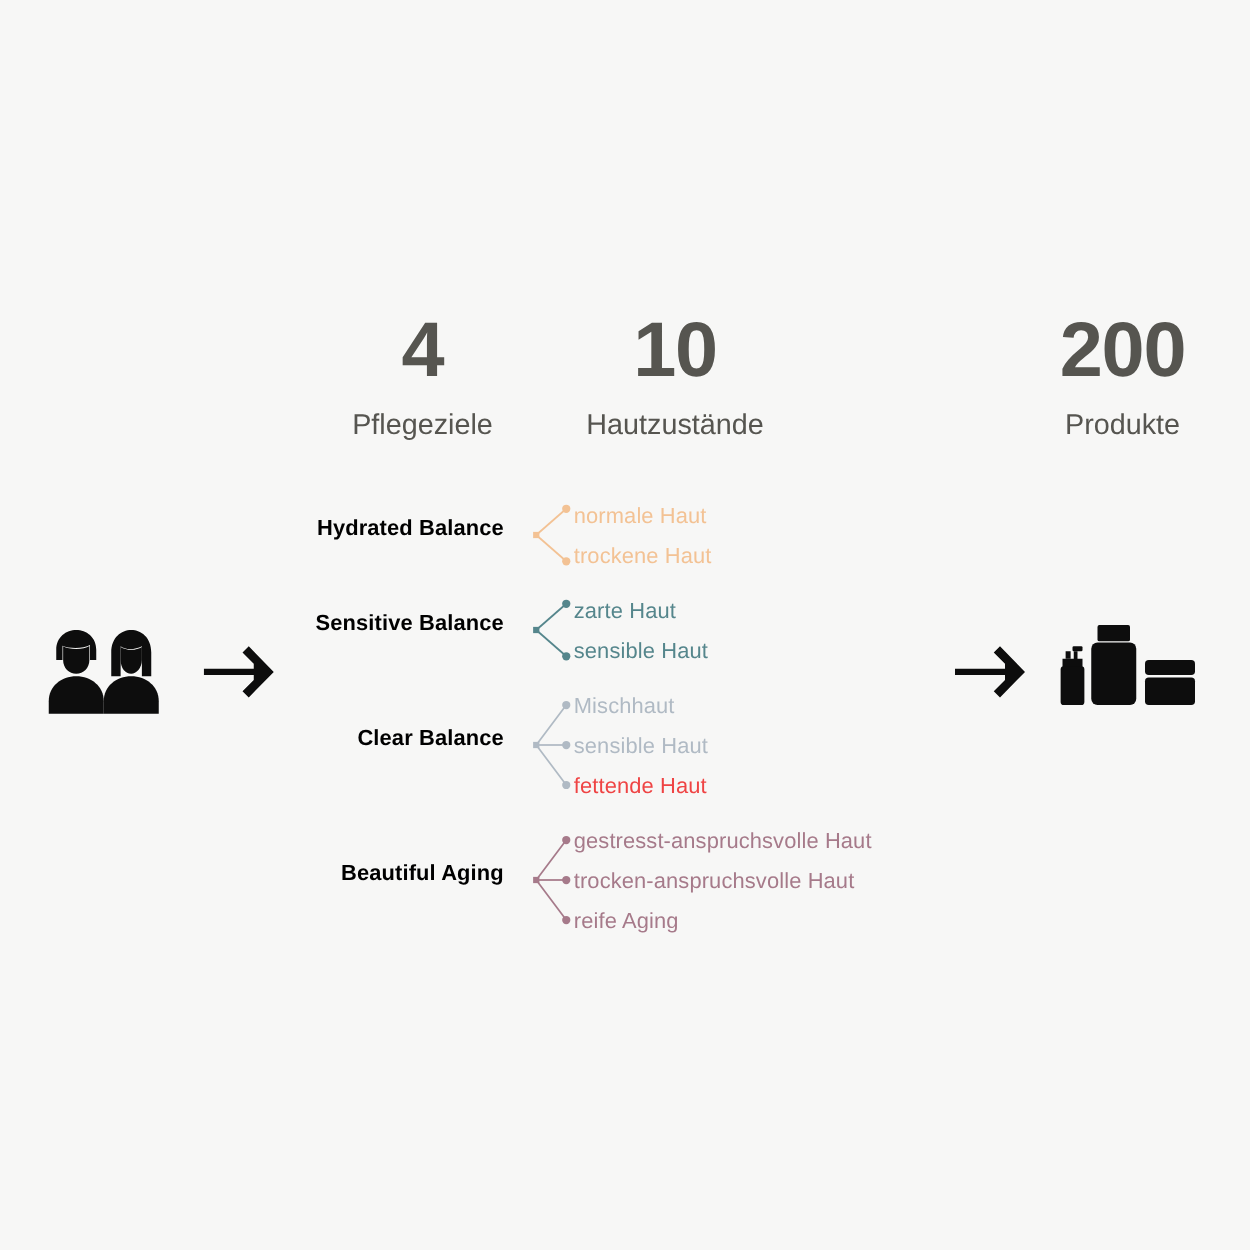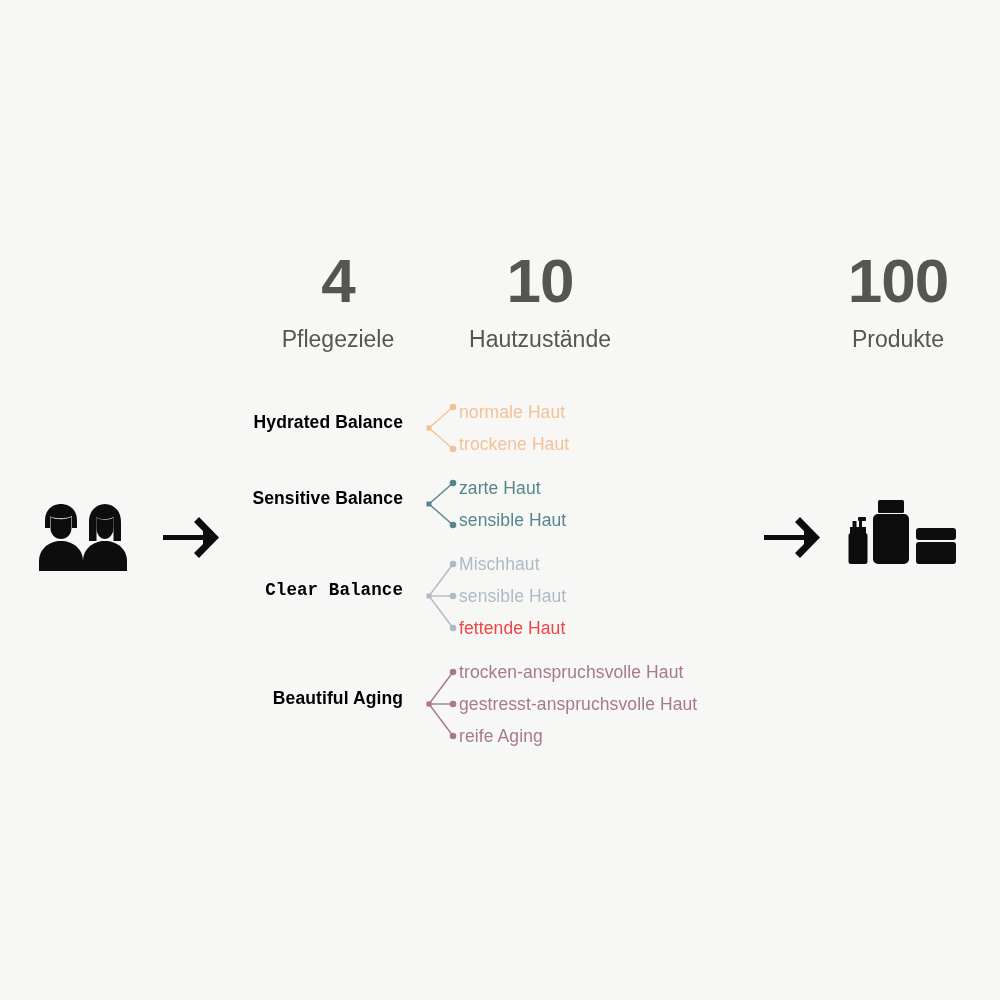--- a/index.html
+++ b/index.html
@@ -82,21 +82,21 @@
 
   
   #group-hydrated  { top: 396px; }
   #group-sensitive { top: 472px; }
   #group-clear     { top: 548px; }
   #group-aging     { top: 656px; }
 
   
   #group-hydrated  .goal-label { top: 16px; }
   #group-sensitive .goal-label { top: 16px; }
-  #group-clear     .goal-label { top: 32px; font-family: Liberation Mono, monospace; }
+  #group-clear     .goal-label { top: 32px; }
   #group-aging     .goal-label { top: 32px; }
 
   
   #people-icon {
     position: absolute;
     left: 37px;
     top: 503px;
   }
   
   #arrow-left  { position: absolute; left: 163px; top: 516px; }
@@ -117,21 +117,21 @@
     <div class="num">4</div>
     <div class="cap">Pflegeziele</div>
   </div>
 
   <div class="stat" id="stat-states">
     <div class="num">10</div>
     <div class="cap">Hautzustände</div>
   </div>
 
   <div class="stat" id="stat-prods">
-    <div class="num">100</div>
+    <div class="num">200</div>
     <div class="cap">Produkte</div>
   </div>
 
   <div class="group" id="group-hydrated">
     <div class="goal-label">Hydrated Balance</div>
     <svg class="bracket" width="36" height="64" viewBox="0 0 36 64">
       <line x1="5" y1="32" x2="29" y2="11" stroke="#f3c294" stroke-width="1.4"></line>
       <line x1="5" y1="32" x2="29" y2="53" stroke="#f3c294" stroke-width="1.4"></line>
       <rect x="2.5" y="29.5" width="5" height="5" fill="#f3c294"></rect>
       <circle cx="29" cy="11" r="3.3" fill="#f3c294"></circle>
@@ -181,22 +181,22 @@
     <svg class="bracket" width="36" height="96" viewBox="0 0 36 96">
       <line x1="5" y1="48" x2="29" y2="16" stroke="#a67a8a" stroke-width="1.4"></line>
       <line x1="5" y1="48" x2="29" y2="48" stroke="#a67a8a" stroke-width="1.4"></line>
       <line x1="5" y1="48" x2="29" y2="80" stroke="#a67a8a" stroke-width="1.4"></line>
       <rect x="2.5" y="45.5" width="5" height="5" fill="#a67a8a"></rect>
       <circle cx="29" cy="16" r="3.3" fill="#a67a8a"></circle>
       <circle cx="29" cy="48" r="3.3" fill="#a67a8a"></circle>
       <circle cx="29" cy="80" r="3.3" fill="#a67a8a"></circle>
     </svg>
     <div class="conditions">
+      <div class="cond" style="color:#a67a8a">gestresst-anspruchsvolle Haut</div>
       <div class="cond" style="color:#a67a8a">trocken-anspruchsvolle Haut</div>
-      <div class="cond" style="color:#a67a8a">gestresst-anspruchsvolle Haut</div>
       <div class="cond" style="color:#a67a8a">reife Aging</div>
     </div>
   </div>
 
   <svg id="people-icon" width="100" height="70" viewBox="0 0 100 70">
 
     <g fill="#0d0d0d">
 
       <path d="M8 17 C8 6.5 16 1 24 1 C32 1 40 6.5 40 17 L40 25 L35 25 L35 13 C30 16 18 16 13 13.5 L13 25 L8 25 Z"></path>
 

